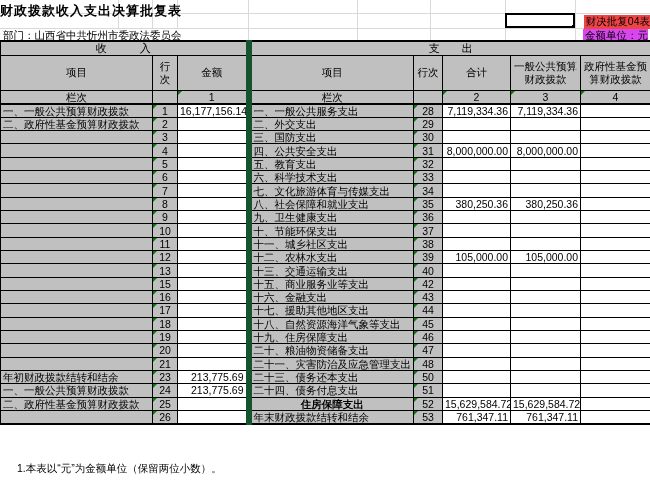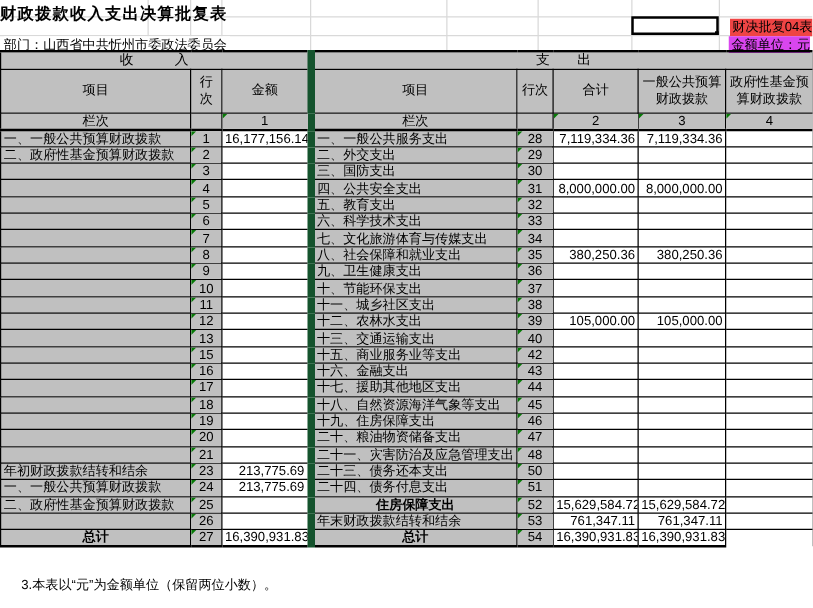--- a/index.html
+++ b/index.html
@@ -333,28 +333,18 @@
       <tr>
         <td class="gray lbl"></td>
         <td class="gray no tri">26</td>
         <td class="amt"></td>
         <td class="gray lbl divL">年末财政拨款结转和结余</td>
         <td class="gray no tri">53</td>
         <td class="amt">761,347.11</td>
         <td class="amt">761,347.11</td>
         <td class="amt"></td>
       </tr>
-      <tr>
-        <td class="gray lbl sum">总计</td>
-        <td class="gray no tri">27</td>
-        <td class="amt">16,390,931.83</td>
-        <td class="gray lbl divL sum">总计</td>
-        <td class="gray no tri">54</td>
-        <td class="amt">16,390,931.83</td>
-        <td class="amt">16,390,931.83</td>
-        <td class="amt nob"></td>
-      </tr>
     </tbody>
 </table>
 
 <div class="notes">
-  <div class="n2">3.本表以“元”为金额单位（保留两位小数）。</div>
+  <div class="n2">1.本表以“元”为金额单位（保留两位小数）。</div>
 </div>
 
 </body></html>

